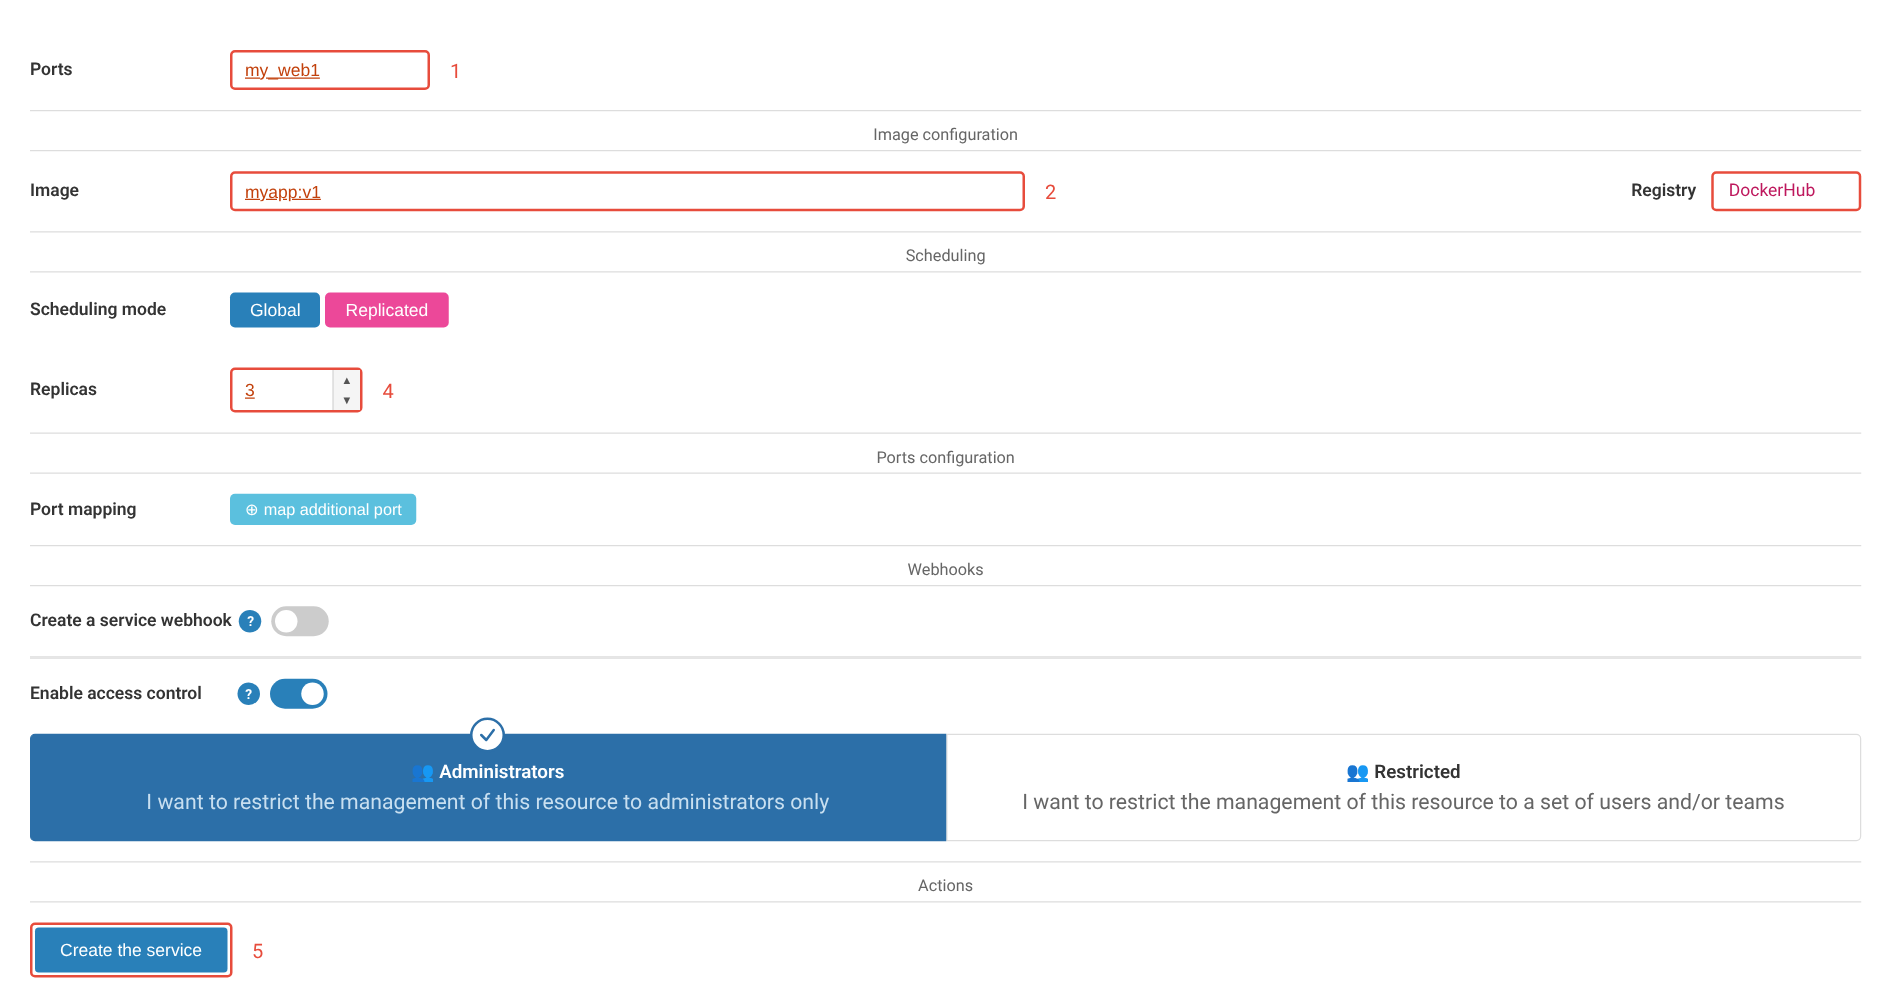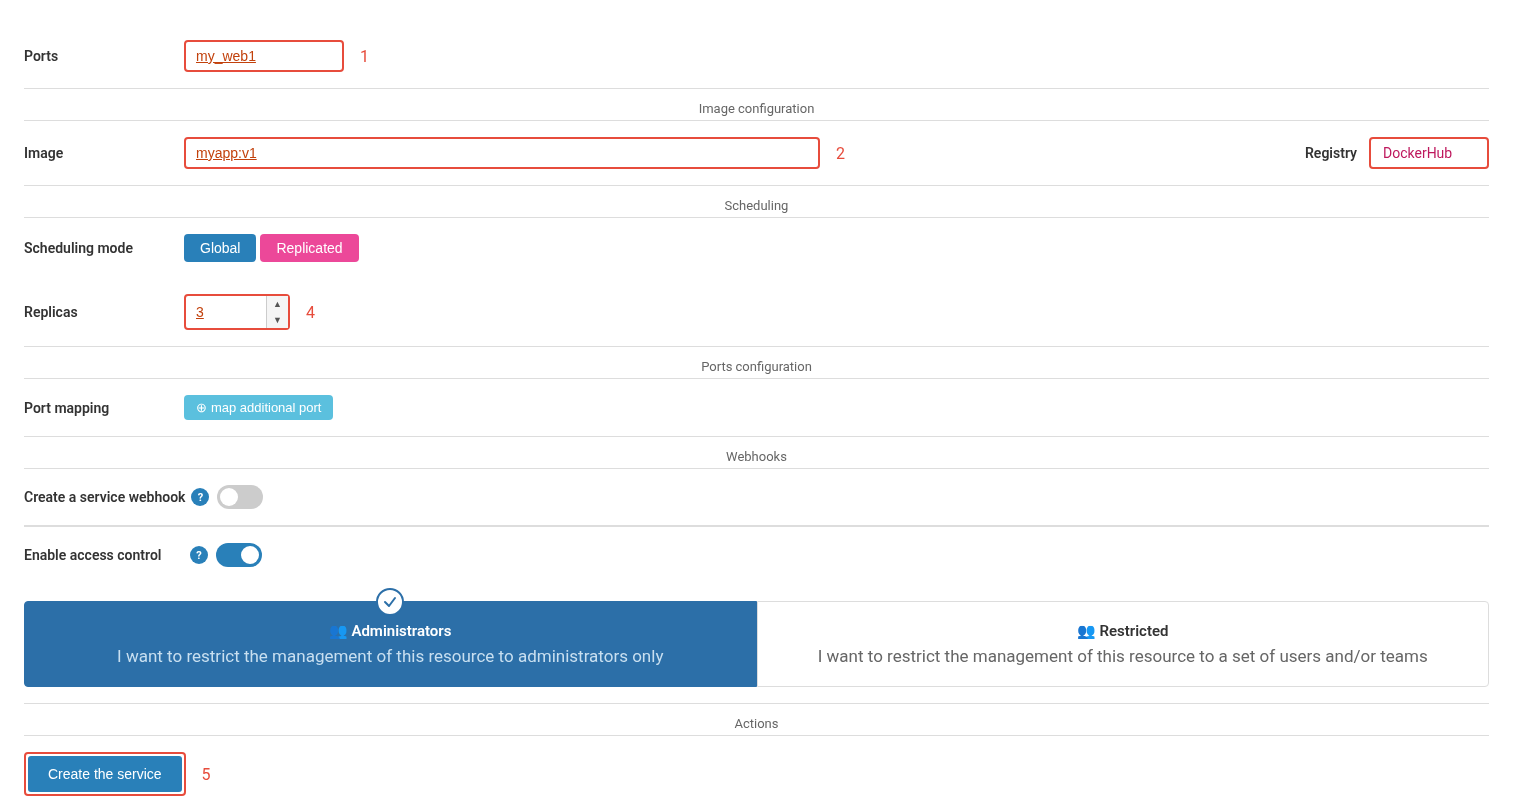--- a/index.html
+++ b/index.html
@@ -186,21 +186,21 @@
       background: #2980b9;
       color: #fff;
       font-size: 11px;
       font-weight: 700;
       margin-left: 6px;
       cursor: pointer;
     }
     .access-control-cards {
       display: flex;
       width: 100%;
-      margin-top: 18px;
+      margin-top: 4px;
       position: relative;
       justify-content: space-between;
     }
     .access-card {
       flex: 1;
       padding: 20px 24px;
       text-align: center;
       border: 1px solid #ddd;
       cursor: pointer;
     }

